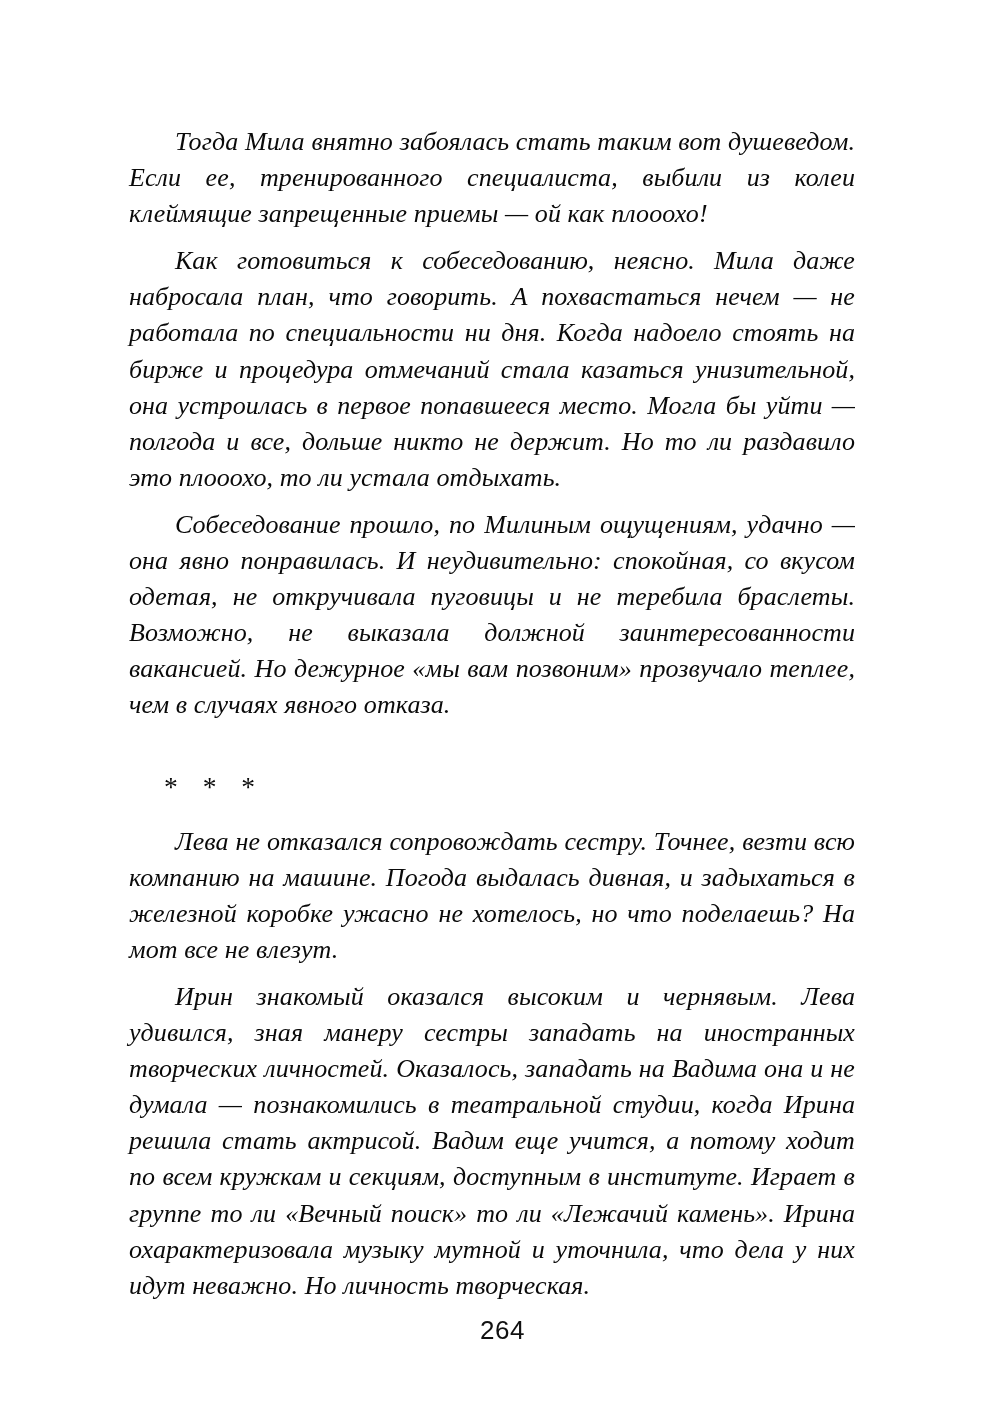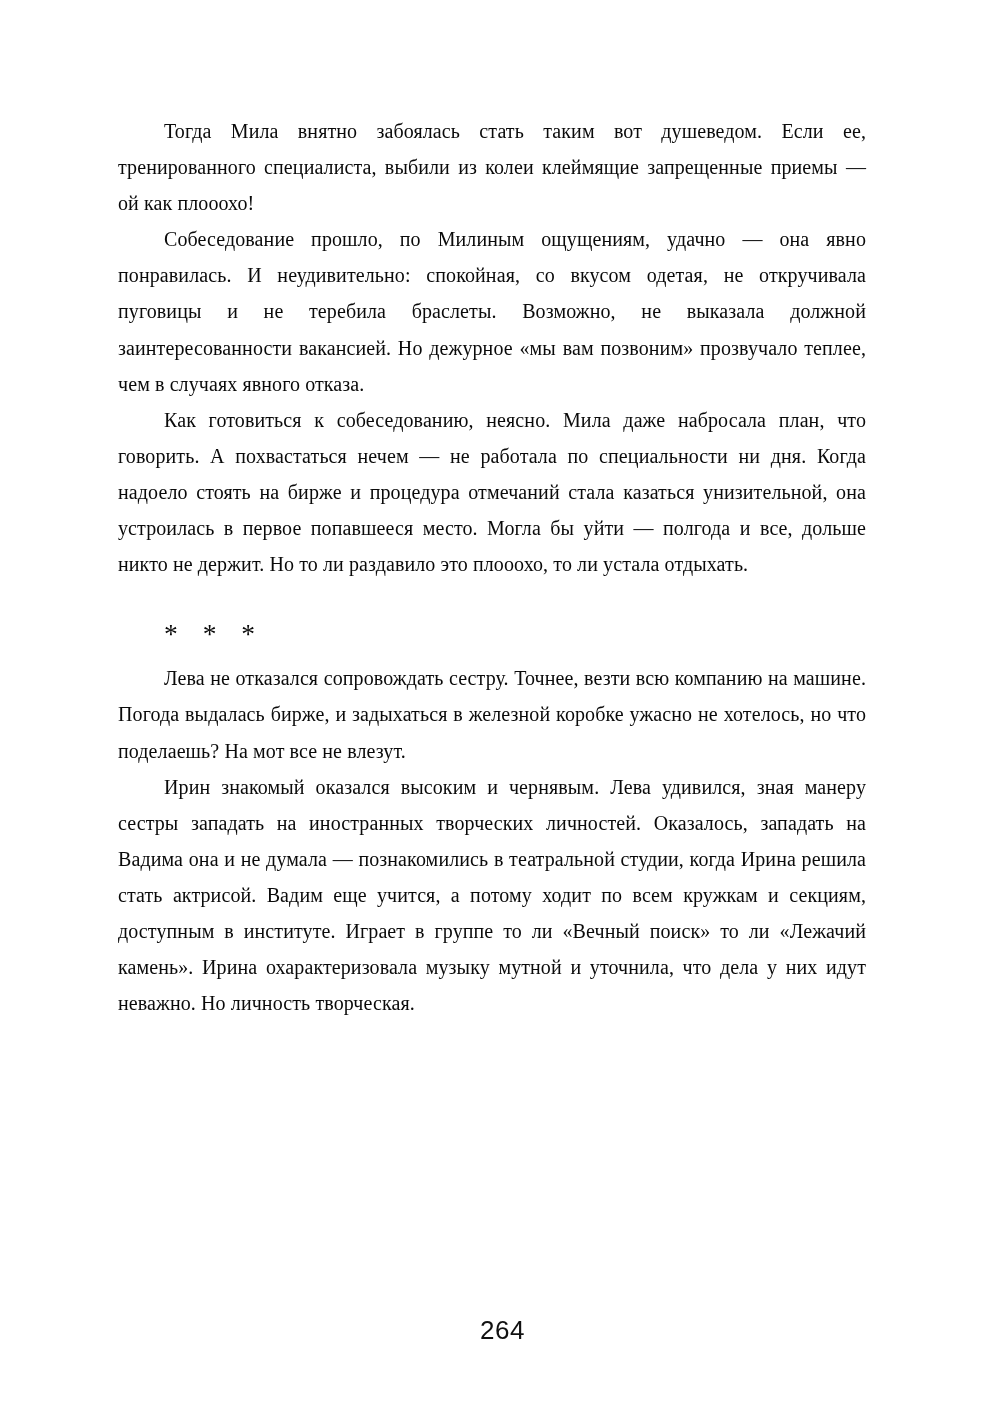--- a/index.html
+++ b/index.html
@@ -27,30 +27,31 @@
   }
 
   .text-column {
     position: absolute;
     left: 118px;
     top: 113px;
     width: 748px;
   }
 
   .para {
-    margin: 0;
+    margin: 11px;
     padding: 0;
-    font-size: 20px;
+    font-size: 26px;
     line-height: 36.1px;
     text-align: justify;
     text-justify: inter-word;
     text-indent: 46px;
     letter-spacing: 0.1px;
     word-spacing: 0px;
     hyphens: none;
+    font-style: italic;
   }
 
   
   .para:last-child { }
 
   .scene-break {
     margin: 0;
     padding: 0;
     text-indent: 46px;
     font-size: 27.5px;
@@ -77,31 +78,31 @@
 </style>
 </head>
 <body>
 
 <div class="page">
 
   <div class="text-column">
 
     <p class="para">Тогда Мила внятно забоялась стать таким вот душеведом. Если ее, тренированного специалиста, выбили из колеи клеймящие запрещенные приемы — ой как плооохо!</p>
 
+    <p class="para">Как готовиться к собеседованию, неясно. Мила даже набросала план, что говорить. А похвастаться нечем — не работала по специальности ни дня. Когда надоело стоять на бирже и процедура отмечаний стала казаться унизительной, она устроилась в первое попавшееся место. Могла бы уйти — полгода и все, дольше никто не держит. Но то ли раздавило это плооохо, то ли устала отдыхать.</p>
+
     <p class="para">Собеседование прошло, по Милиным ощущениям, удачно — она явно понравилась. И неудивительно: спокойная, со вкусом одетая, не откручивала пуговицы и не теребила браслеты. Возможно, не выказала должной заинтересованности вакансией. Но дежурное «мы вам позвоним» прозвучало теплее, чем в случаях явного отказа.</p>
-
-    <p class="para">Как готовиться к собеседованию, неясно. Мила даже набросала план, что говорить. А похвастаться нечем — не работала по специальности ни дня. Когда надоело стоять на бирже и процедура отмечаний стала казаться унизительной, она устроилась в первое попавшееся место. Могла бы уйти — полгода и все, дольше никто не держит. Но то ли раздавило это плооохо, то ли устала отдыхать.</p>
 
     <div class="gap-before-break"></div>
 
     <p class="scene-break">* * *</p>
 
     <div class="gap-after-break"></div>
 
-    <p class="para">Лева не отказался сопровождать сестру. Точнее, везти всю компанию на машине. Погода выдалась бирже, и задыхаться в железной коробке ужасно не хотелось, но что поделаешь? На мот все не влезут.</p>
+    <p class="para">Лева не отказался сопровождать сестру. Точнее, везти всю компанию на машине. Погода выдалась дивная, и задыхаться в железной коробке ужасно не хотелось, но что поделаешь? На мот все не влезут.</p>
 
     <p class="para">Ирин знакомый оказался высоким и чернявым. Лева удивился, зная манеру сестры западать на иностранных творческих личностей. Оказалось, западать на Вадима она и не думала — познакомились в театральной студии, когда Ирина решила стать актрисой. Вадим еще учится, а потому ходит по всем кружкам и секциям, доступным в институте. Играет в группе то ли «Вечный поиск» то ли «Лежачий камень». Ирина охарактеризовала музыку мутной и уточнила, что дела у них идут неважно. Но личность творческая.</p>
 
 
   </div>
 
   <div class="page-number">264</div>
 
 </div>
 

